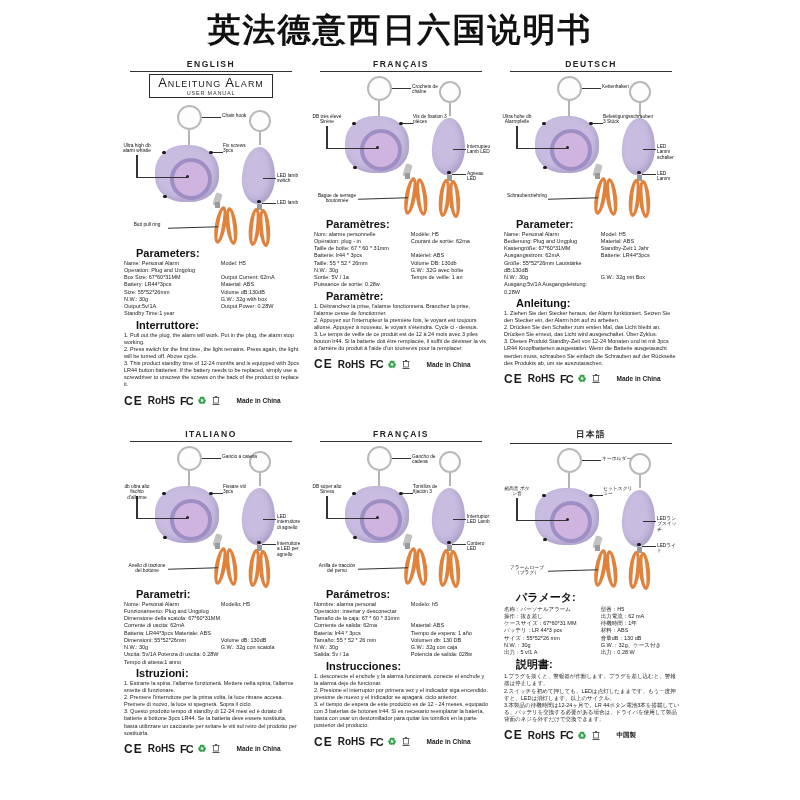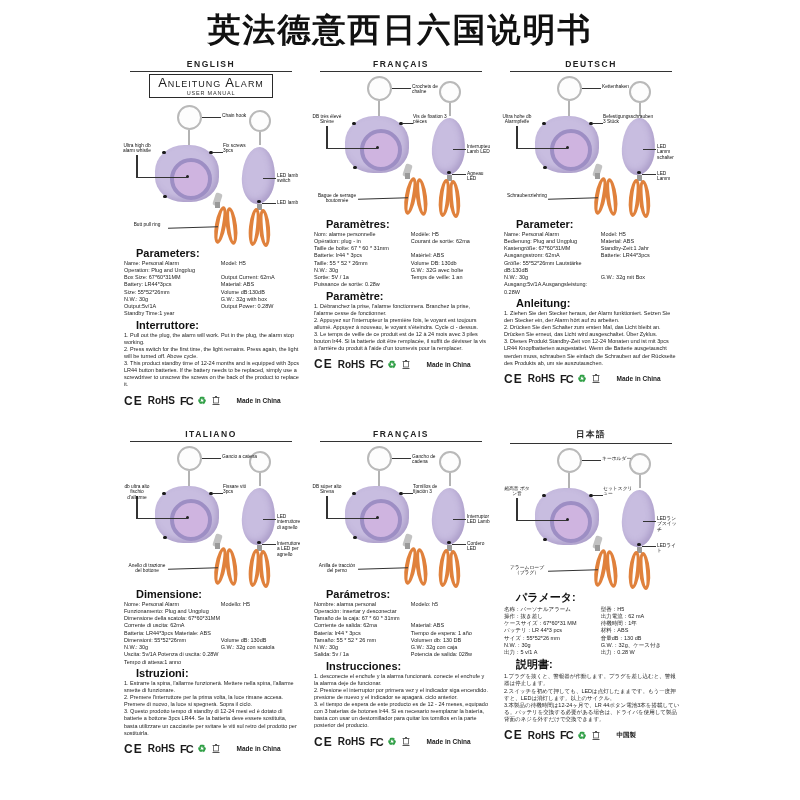--- a/index.html
+++ b/index.html
@@ -376,21 +376,21 @@
       <div class="cline cl3"></div>
       <div class="cline cl4"></div>
       <div class="cline cl5"></div>
       <span class="lbl lbl0">Gancio a catena</span>
       <span class="lbl lbl1">db ultra alto fischio d'allarme</span>
       <span class="lbl lbl2">Fissare viti 3pcs</span>
       <span class="lbl lbl3">LED interruttore di agnello</span>
       <span class="lbl lbl4">Interruttore a LED per agnello</span>
       <span class="lbl lbl5">Anello di trazione del bottone</span>
     </div>
-    <div class="sec-h">Dimensione:</div>
+    <div class="sec-h">Parametri:</div>
     <div class="params">
           <div class="param-row">
             <span class="pl">Nome: Personal Alarm</span>
             <span class="pr">Modello: H5</span>
           </div>
           <div class="param-row">
             <span class="pl">Funzionamento: Plug and Ungplug</span>
           </div>
           <div class="param-row">
             <span class="pl">Dimensione della scatola: 67*60*31MM</span>

